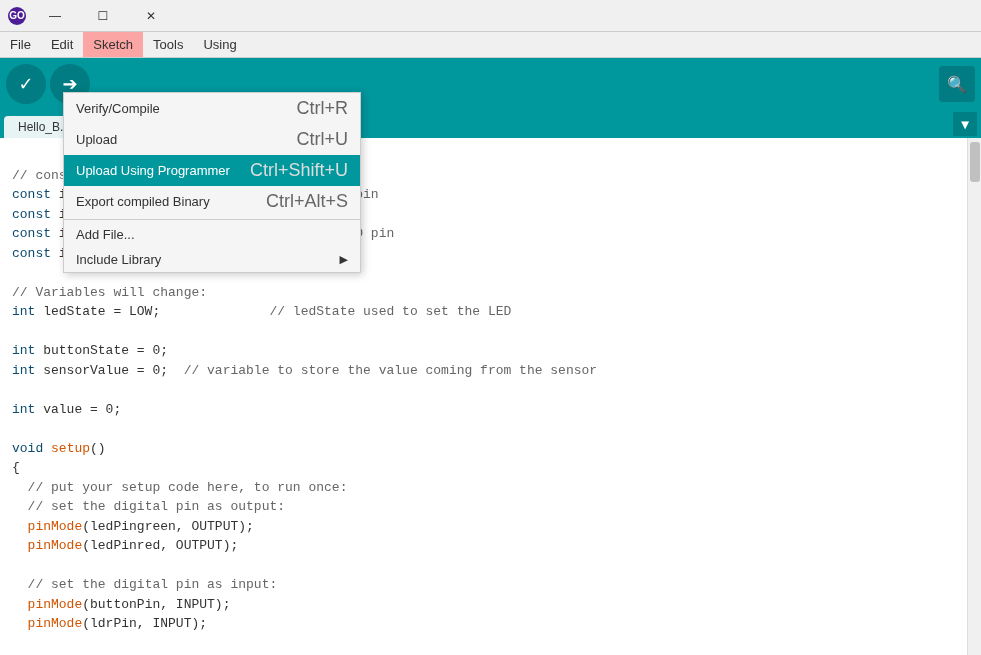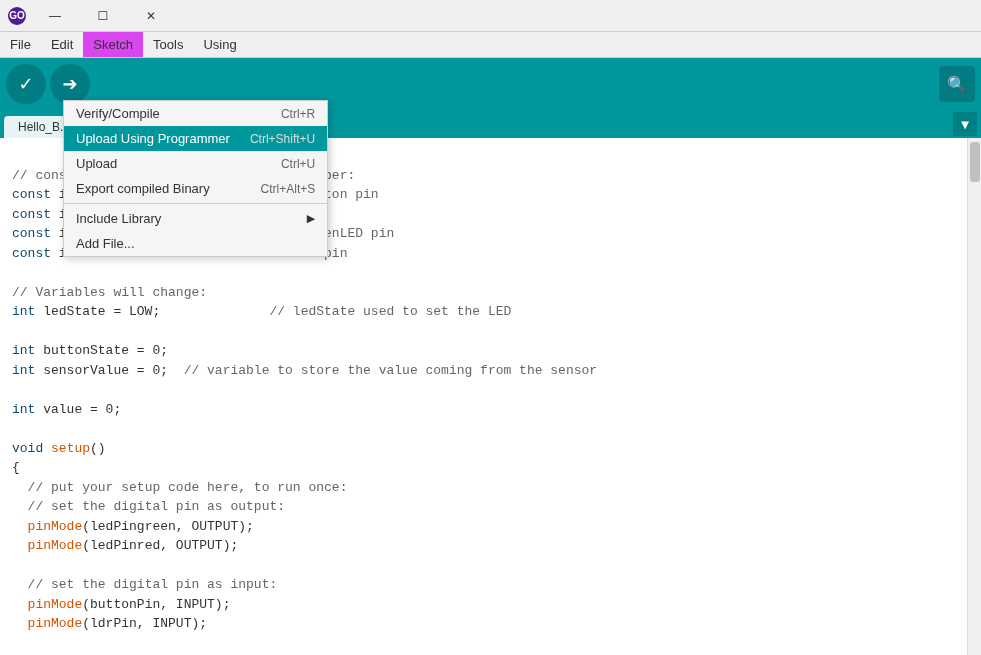--- a/index.html
+++ b/index.html
@@ -43,21 +43,21 @@
       border-bottom: 1px solid #ccc;
     }
     .menu-item {
       padding: 2px 10px;
       cursor: pointer;
       font-size: 13px;
       color: #333;
       height: 100%;
       display: flex; align-items: center;
     }
-    .menu-item:hover, .menu-item.active { background: #d946ef; }
+    .menu-item:hover, .menu-item.active { background: #fca5a5; }
 
     
     .toolbar {
       background: #00979d;
       height: 52px;
       display: flex;
       align-items: center;
       padding: 4px 6px;
       gap: 4px;
     }
@@ -132,21 +132,21 @@
       display: flex; flex-direction: column; align-items: center;
     }
     .scrollbar-thumb {
       width: 10px; height: 40px; background: #c0c0c0; border-radius: 3px;
       margin-top: 4px;
     }
 
     
     .dropdown-overlay {
       position: absolute;
-      top: 100px; left: 63px;
+      top: 92px; left: 63px;
       z-index: 100;
     }
     .dropdown-menu {
       background: #f5f5f5;
       border: 1px solid #ccc;
       box-shadow: 2px 2px 8px rgba(0,0,0,0.2);
       min-width: 260px;
     }
     .dropdown-item {
       display: flex;
@@ -154,21 +154,21 @@
       padding: 5px 12px;
       cursor: pointer;
       font-size: 13px;
       color: #333;
       gap: 0;
       position: relative;
     }
     .dropdown-item.highlighted { background: #00979d; color: white; }
     .dropdown-item .item-label { flex: 1; }
     .dropdown-item .item-shortcut {
-      font-size: 12px;
+      font-size: 18px;
       color: #666;
       margin-left: 20px;
     }
     .dropdown-item.highlighted .item-shortcut { color: #ddd; }
     .dropdown-separator {
       height: 1px;
       background: #ccc;
       margin: 2px 0;
     }
     .dropdown-item .arrow { margin-left: 8px; font-size: 11px; }
@@ -258,34 +258,34 @@
     <div class="scrollbar-thumb"></div>
   </div>
 </div>
 
 <div class="dropdown-overlay">
   <div class="dropdown-menu">
     <div class="dropdown-item">
       <span class="item-label">Verify/Compile</span>
       <span class="item-shortcut">Ctrl+R</span>
     </div>
+    <div class="dropdown-item">
+      <span class="item-label">Upload</span>
+      <span class="item-shortcut">Ctrl+U</span>
+    </div>
     <div class="dropdown-item highlighted">
       <span class="item-label">Upload Using Programmer</span>
       <span class="item-shortcut">Ctrl+Shift+U</span>
     </div>
     <div class="dropdown-item">
-      <span class="item-label">Upload</span>
-      <span class="item-shortcut">Ctrl+U</span>
-    </div>
-    <div class="dropdown-item">
       <span class="item-label">Export compiled Binary</span>
       <span class="item-shortcut">Ctrl+Alt+S</span>
     </div>
     <div class="dropdown-separator"></div>
     <div class="dropdown-item">
+      <span class="item-label">Add File...</span>
+    </div>
+    <div class="dropdown-item">
       <span class="item-label">Include Library</span>
       <span class="arrow">▶</span>
     </div>
-    <div class="dropdown-item">
-      <span class="item-label">Add File...</span>
-    </div>
   </div>
 </div>
 
 </body></html>

